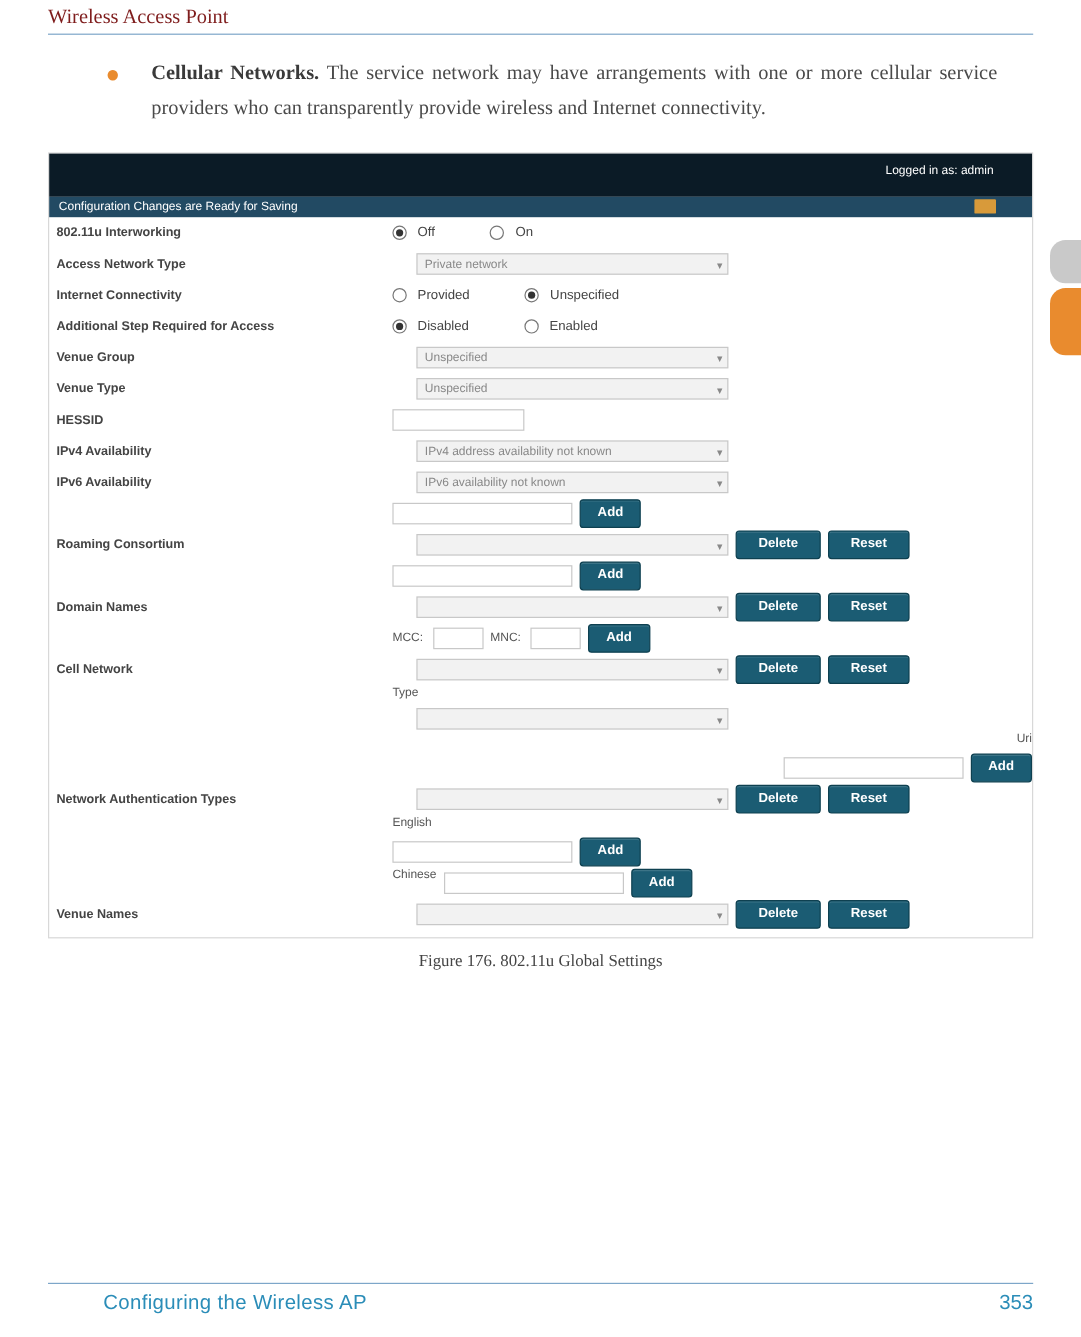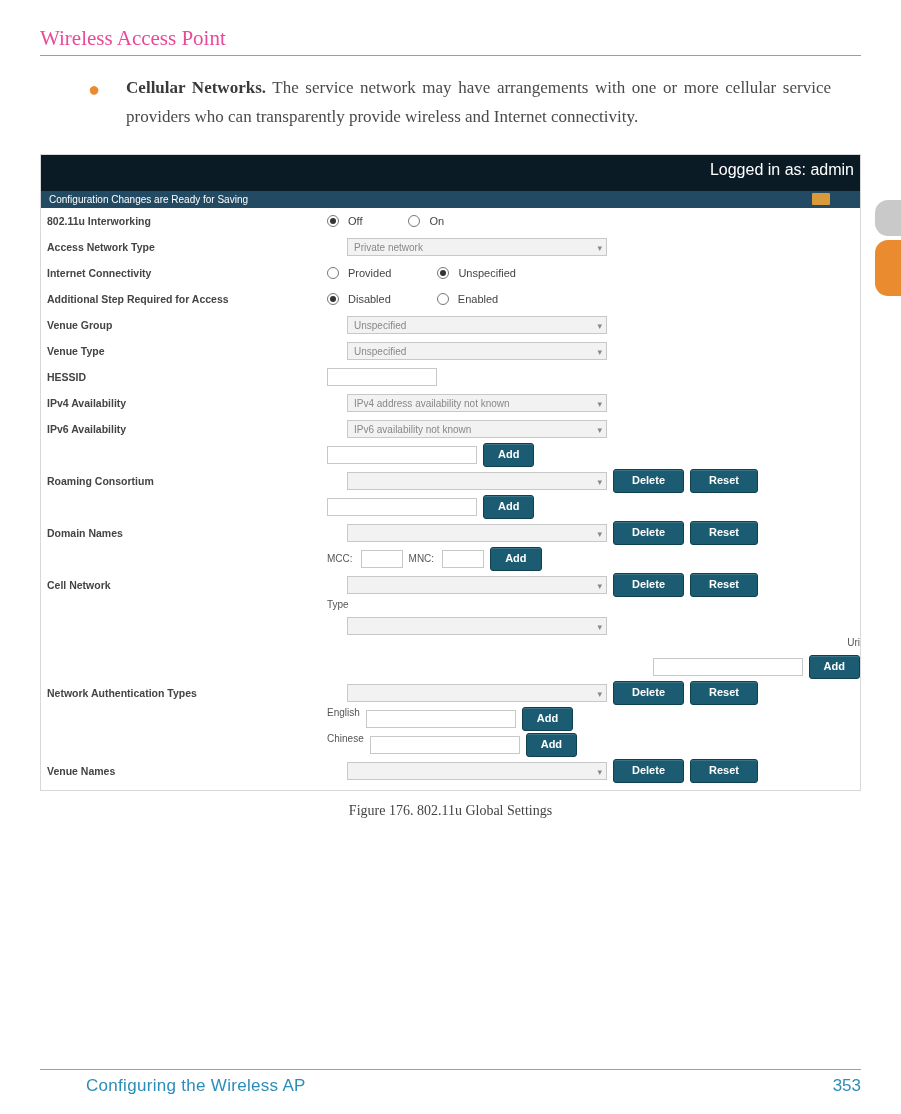--- a/index.html
+++ b/index.html
@@ -11,24 +11,23 @@
     width: 901px;
     height: 1114px;
     position: relative;
     box-sizing: border-box;
   }
   .page {
     padding: 0 40px;
     box-sizing: border-box;
   }
   .header-title {
-    color: #ec4899;
-    font-size: 21px;
+    color: #7f1d1d;
+    font-size: 17px;
     padding-top: 4px;
-    margin-top: 22px;
   }
   .header-rule {
     border: none;
     border-top: 1px solid #7da6c9;
     margin: 4px 0 18px 0;
   }
   .bullet-row {
     display: flex;
     margin-left: 48px;
     margin-right: 30px;
@@ -54,24 +53,24 @@
     border: 1px solid #d8d8d8;
     background: #fff;
     font-family: Arial, sans-serif;
     font-size: 11px;
     color: #555;
   }
   .ss-topbar {
     background: #0b1b26;
     color: #fff;
     text-align: right;
-    padding: 4px 6px;
+    padding: 4px 32px;
     height: 28px;
     line-height: 22px;
-    font-size: 16px;
+    font-size: 10px;
   }
   .ss-savebar {
     background: #224a63;
     color: #fff;
     padding: 3px 8px;
     font-size: 10px;
     position: relative;
   }
   .ss-save-icon {
     position: absolute;
@@ -337,21 +336,21 @@
         <div class="ss-label">Network Authentication Types</div>
         <div class="ss-controls">
           <div class="select" style="width:260px"></div>
           <div class="btn wide">Delete</div>
           <div class="btn wide">Reset</div>
         </div>
       </div>
 
       <div class="ss-row">
         <div class="ss-label"></div>
-        <div class="ss-controls" style="flex-direction:row; align-items:flex-start;">
+        <div class="ss-controls" style="flex-direction:column; align-items:flex-start;">
           <span class="sublabel" style="width:auto">English</span>
           <div style="display:flex; gap:6px; align-items:center;">
             <div class="tinput"></div>
             <div class="btn">Add</div>
           </div>
         </div>
       </div>
       <div class="ss-row">
         <div class="ss-label"></div>
         <div class="ss-controls" style="align-items:flex-start;">

